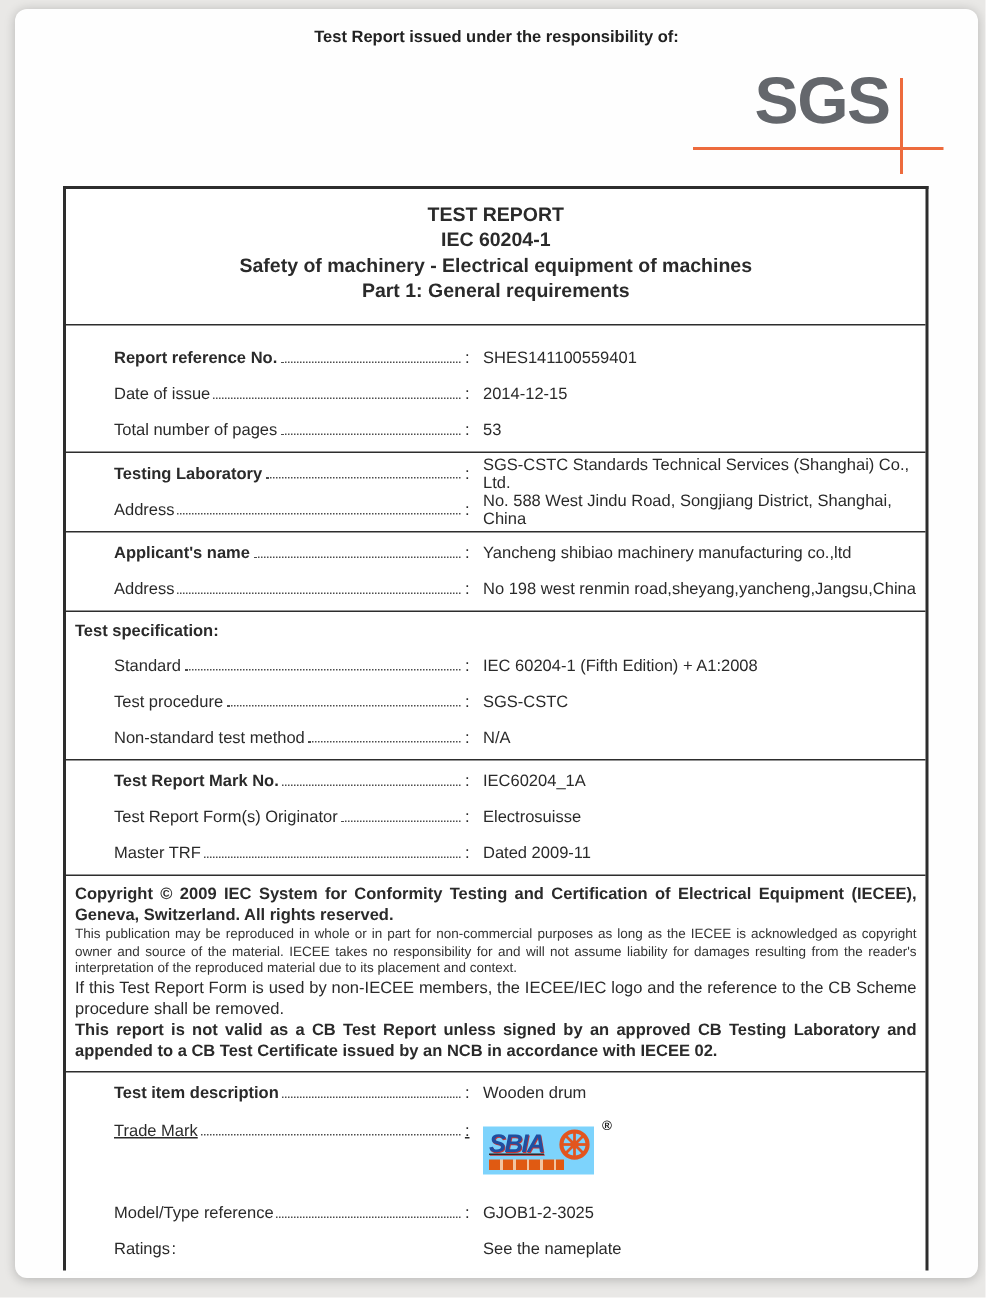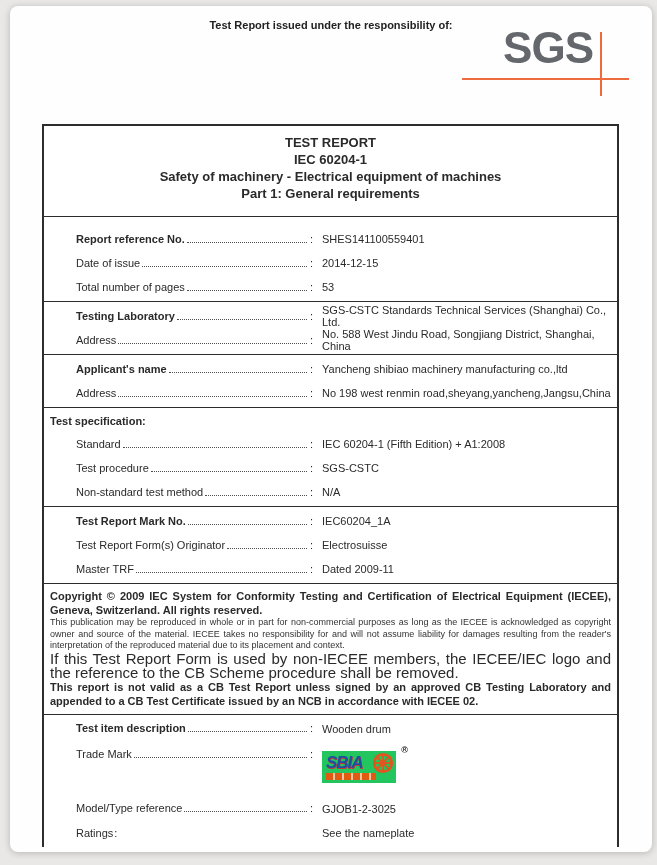--- a/index.html
+++ b/index.html
@@ -19,21 +19,21 @@
     box-shadow:0 1px 7px rgba(0,0,0,0.22);
     overflow:hidden;
   }
   
   .resp-note{
     position:absolute;top:13px;left:0;right:0;
     text-align:center;
     font-size:11px;font-weight:bold;color:#222;
   }
   .sgs{
-    position:absolute;top:16px;left:440px;width:190px;height:80px;text-decoration:underline;
+    position:absolute;top:36px;left:440px;width:190px;height:80px;text-decoration:underline;
   }
   .sgs-text{
     position:absolute;right:47px;top:4px;
     font-size:44px;font-weight:bold;letter-spacing:-1px;
     color:#64676c;line-height:1;
   }
   .sgs-hline{
     position:absolute;left:12px;top:56px;width:167px;height:2px;
     background:#ed6b3d;
   }
@@ -60,27 +60,27 @@
   .lblwrap::after{content:":";margin-left:1px;}
   .lbl-b{font-weight:bold;}
   .leader{flex:1;border-bottom:1.5px dotted #4d4d4d;margin:0 2px 3px 2px;min-width:8px;}
   .val{flex:1;padding-left:9px;font-size:11px;}
   .sec-heading{font-weight:bold;font-size:11px;min-height:22px;display:flex;align-items:center;}
   
   .cp{padding:5px 6px 6px 6px;}
   .cp p{margin:0;text-align:justify;}
   .cp-bold{font-weight:bold;font-size:11px;line-height:14px;}
   .cp-small{font-size:9px;line-height:11.5px;color:#333;}
-  .cp-norm{font-size:15px;line-height:14px;}
-  
-  .tm-row{min-height:52px;align-items:flex-start;padding-top:4px;}
+  .cp-norm{font-size:11px;line-height:14px;}
+  
+  .tm-row{min-height:52px;align-items:flex-start;padding-top:4px;text-decoration:underline;}
   .tm-row .lblwrap{margin-top:3px;}
   .tm-wrap{position:relative;display:inline-block;margin-left:9px;margin-top:6px;}
   .tm-box{
-    position:relative;width:74px;height:32px;background:#22c55e;
+    position:relative;width:74px;height:32px;background:#7dd3fc;
     display:flex;align-items:flex-start;padding:3px 4px 0 4px;box-sizing:border-box;
   }
   .tm-text{
     font-weight:bold;font-style:italic;font-size:17px;line-height:18px;
     color:#1f4fa0;letter-spacing:-1px;
     text-shadow:0.5px 0.5px 0 #c33;
   }
   .tm-wheel{position:absolute;right:2px;top:1px;}
   .tm-banner{
     position:absolute;left:4px;bottom:3px;width:50px;height:7px;

